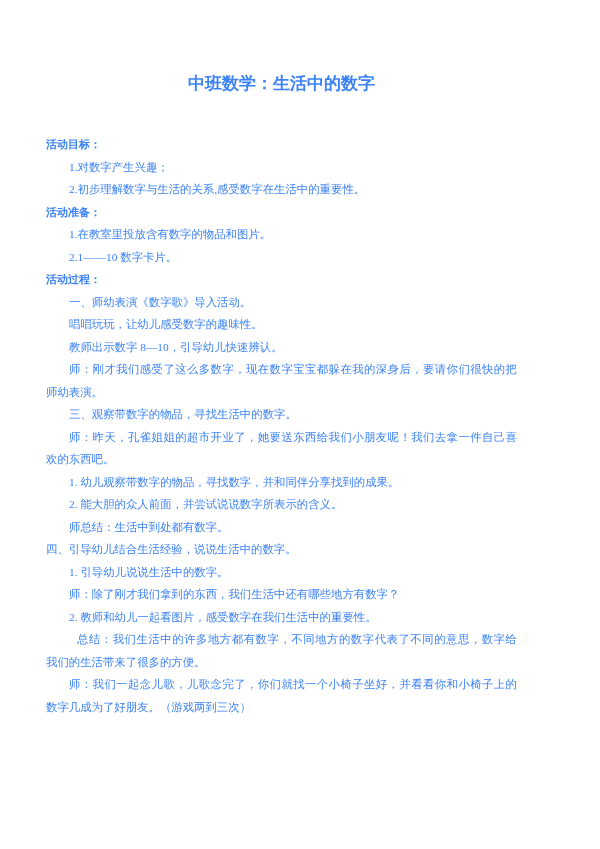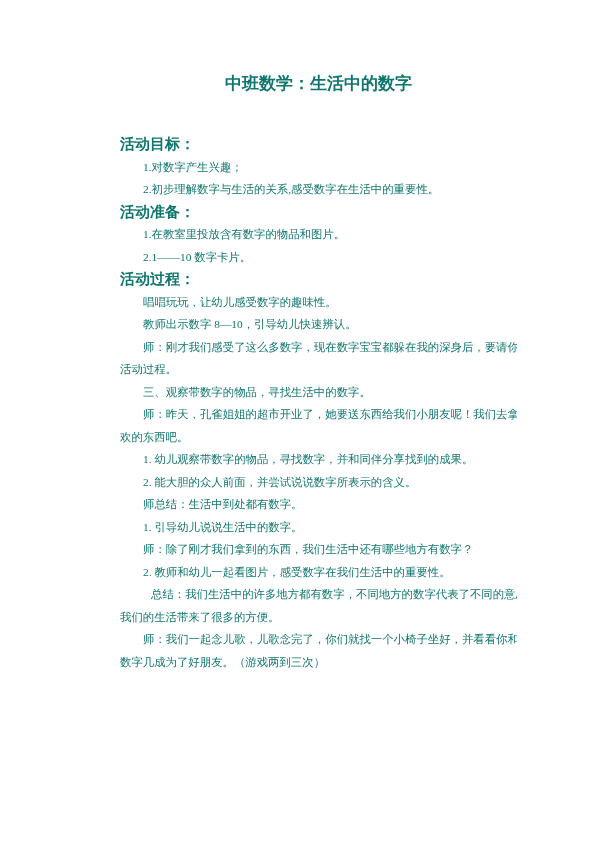--- a/index.html
+++ b/index.html
@@ -10,22 +10,22 @@
   body {
     width: 600px;
     height: 849px;
     overflow: hidden;
   }
   .page {
     box-sizing: border-box;
     width: 600px;
     height: 849px;
     background: #ffffff;
-    color: #0f766e;
-    padding: 72px 83px 0 120px;
+    color: #3b82f6;
+    padding: 72px 83px 0 46px;
   }
   .doc-title {
     margin: 0;
     font-family: "Liberation Sans", "DejaVu Sans", sans-serif;
     font-weight: 700;
     font-size: 17px;
     line-height: 23px;
     text-align: center;
   }
   .doc-body {
@@ -38,21 +38,21 @@
     height: 22.5px;
     line-height: 22.5px;
     font-family: Liberation Serif, serif;
     font-size: 11.4px;
     white-space: nowrap;
     overflow: hidden;
   }
   .para.heading .line {
     font-family: Liberation Sans, sans-serif;
     font-weight: 700;
-    font-size: 15px;
+    font-size: 11px;
   }
   .line.fill {
     text-align: justify;
     text-align-last: justify;
   }
 </style>
 </head>
 <body>
 
 <div class="page">
@@ -73,44 +73,50 @@
       <div class="para body">
         <div class="line" style="text-indent: 23px;">1.在教室里投放含有数字的物品和图片。</div>
       </div>
       <div class="para body">
         <div class="line" style="text-indent: 23px;">2.1——10 数字卡片。</div>
       </div>
       <div class="para heading">
         <div class="line">活动过程：</div>
       </div>
       <div class="para body">
+        <div class="line" style="text-indent: 23px;">一、师幼表演《数字歌》导入活动。</div>
+      </div>
+      <div class="para body">
         <div class="line" style="text-indent: 23px;">唱唱玩玩，让幼儿感受数字的趣味性。</div>
       </div>
       <div class="para body">
         <div class="line" style="text-indent: 23px;">教师出示数字 8—10，引导幼儿快速辨认。</div>
       </div>
       <div class="para body">
         <div class="line fill" style="text-indent: 23px;">师：刚才我们感受了这么多数字，现在数字宝宝都躲在我的深身后，要请你们很快的把</div>
-        <div class="line">活动过程。</div>
+        <div class="line">师幼表演。</div>
       </div>
       <div class="para body">
         <div class="line" style="text-indent: 23px;">三、观察带数字的物品，寻找生活中的数字。</div>
       </div>
       <div class="para body">
         <div class="line fill" style="text-indent: 23px;">师：昨天，孔雀姐姐的超市开业了，她要送东西给我们小朋友呢！我们去拿一件自己喜</div>
         <div class="line">欢的东西吧。</div>
       </div>
       <div class="para body">
         <div class="line" style="text-indent: 23px;">1.  幼儿观察带数字的物品，寻找数字，并和同伴分享找到的成果。</div>
       </div>
       <div class="para body">
         <div class="line" style="text-indent: 23px;">2.  能大胆的众人前面，并尝试说说数字所表示的含义。</div>
       </div>
       <div class="para body">
         <div class="line" style="text-indent: 23px;">师总结：生活中到处都有数字。</div>
+      </div>
+      <div class="para body">
+        <div class="line">四、引导幼儿结合生活经验，说说生活中的数字。</div>
       </div>
       <div class="para body">
         <div class="line" style="text-indent: 23px;">1.  引导幼儿说说生活中的数字。</div>
       </div>
       <div class="para body">
         <div class="line" style="text-indent: 23px;">师：除了刚才我们拿到的东西，我们生活中还有哪些地方有数字？</div>
       </div>
       <div class="para body">
         <div class="line" style="text-indent: 23px;">2.  教师和幼儿一起看图片，感受数字在我们生活中的重要性。</div>
       </div>

